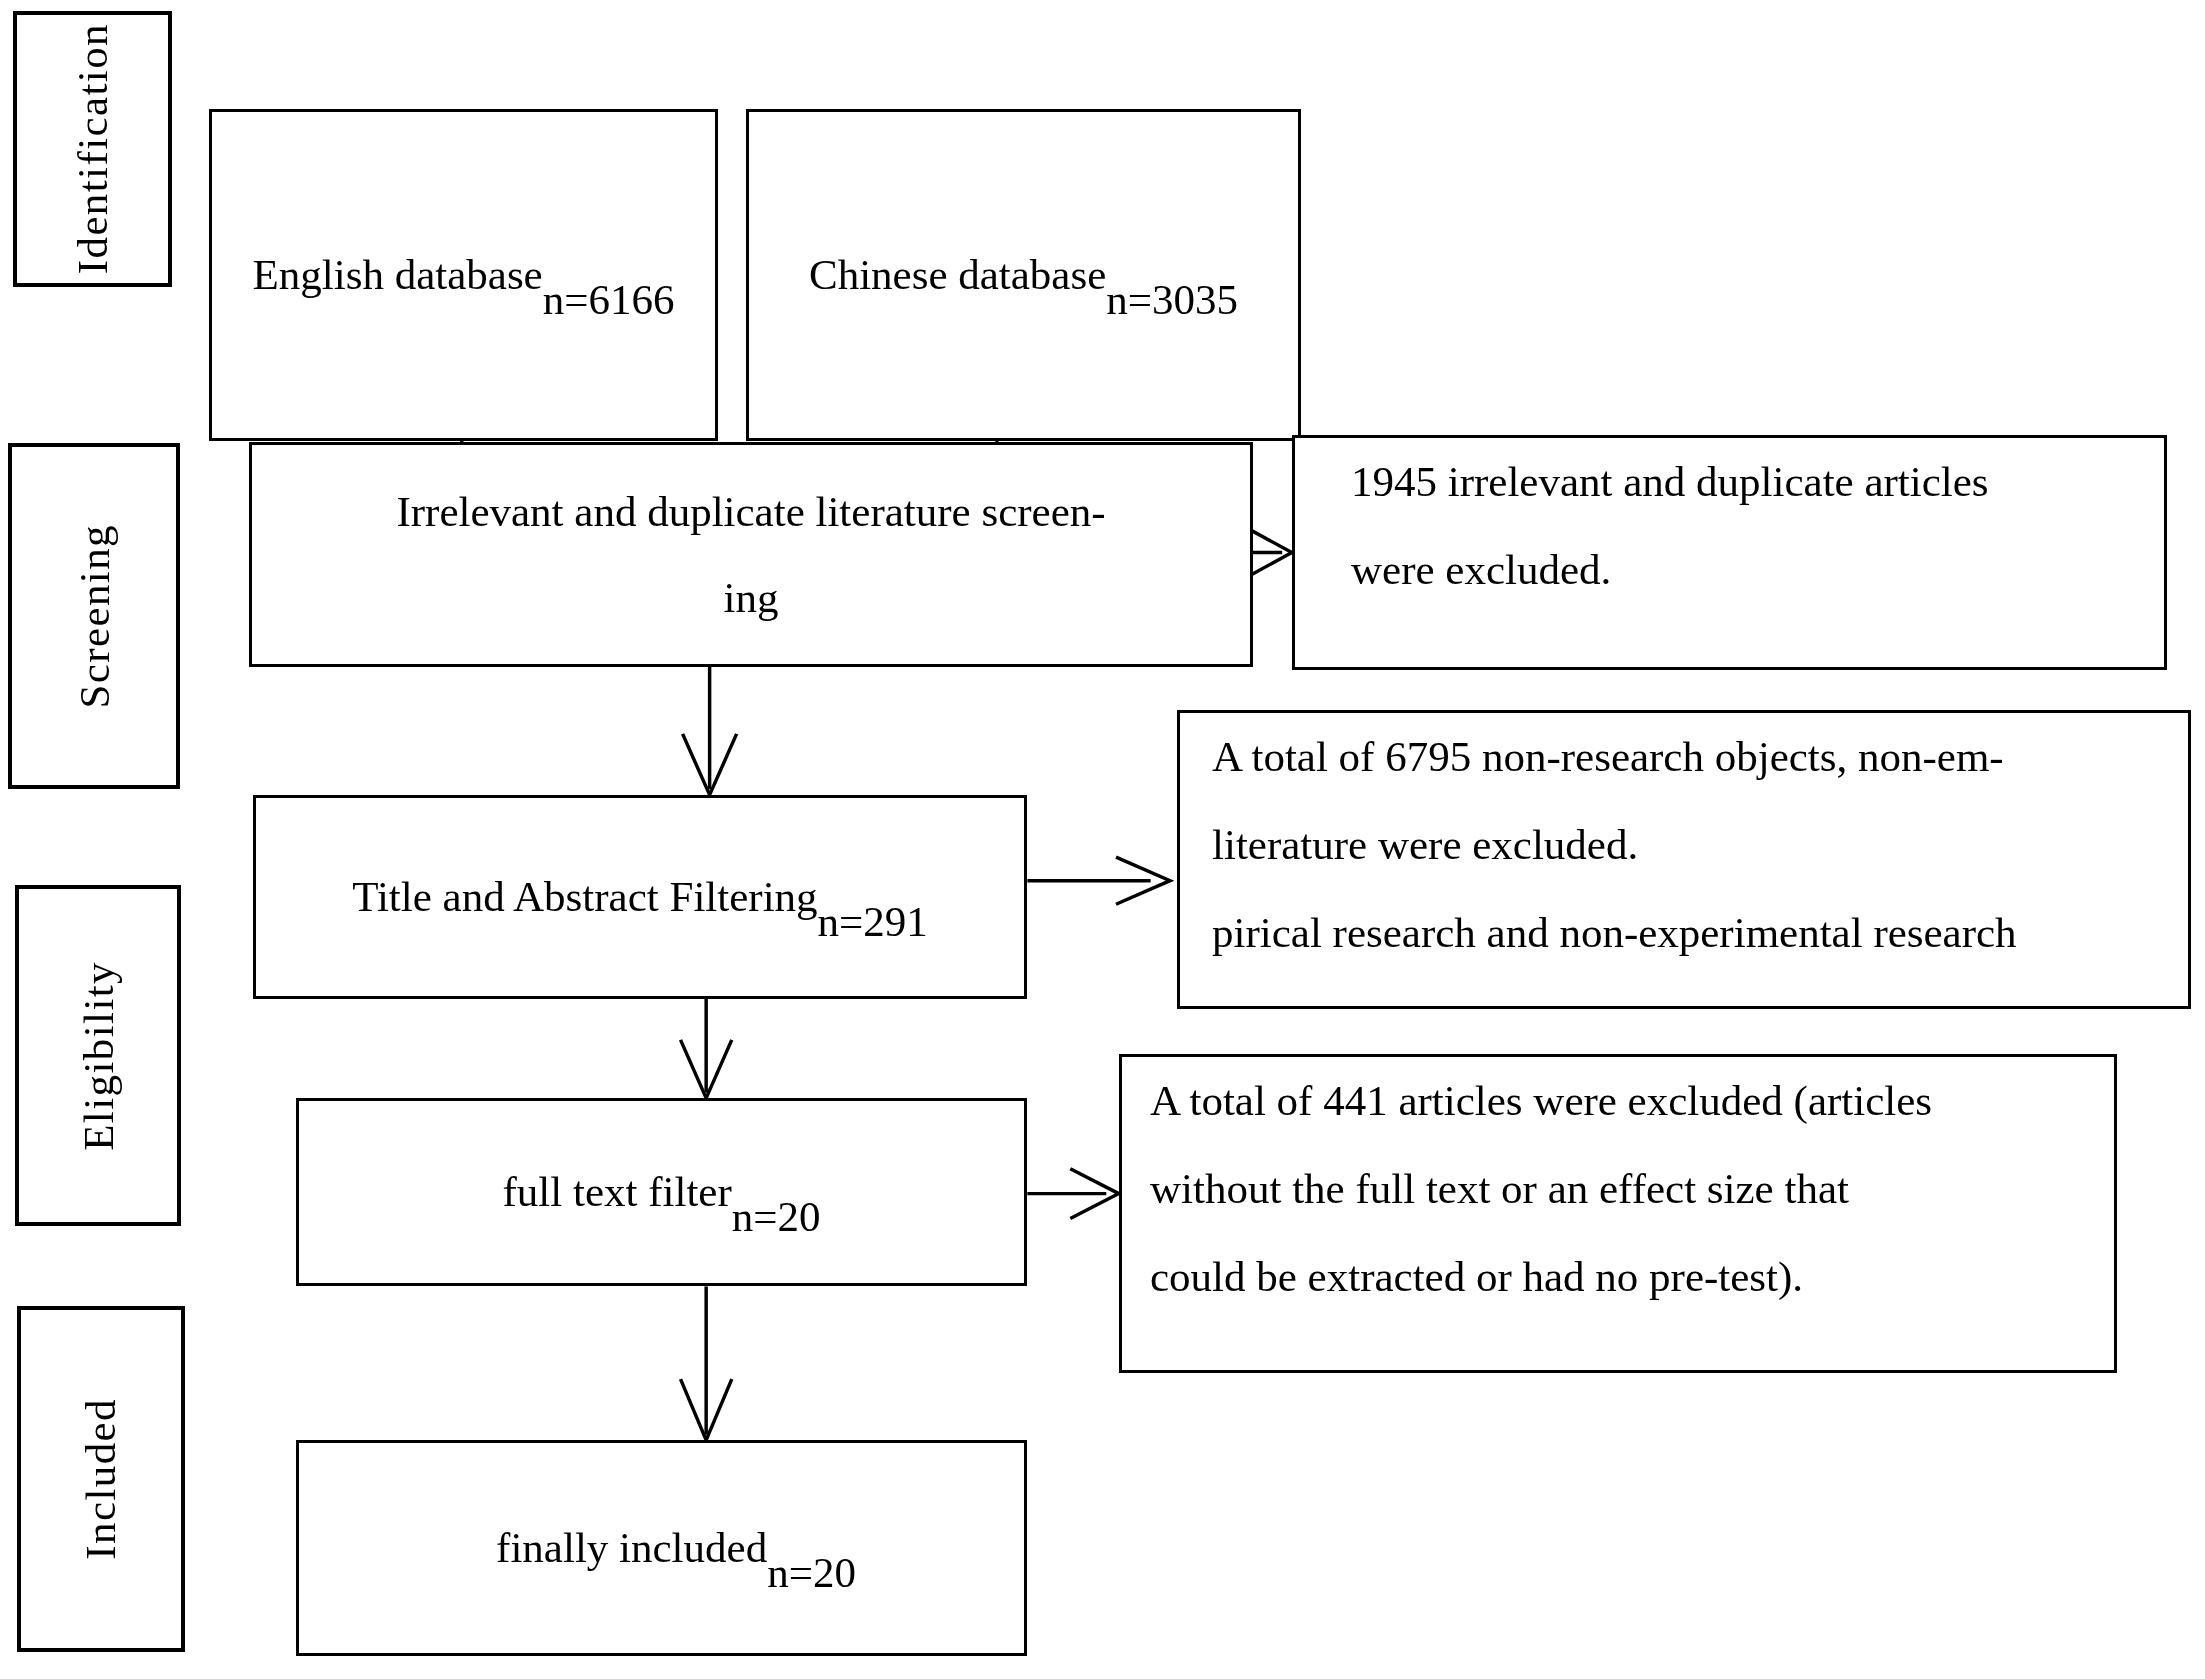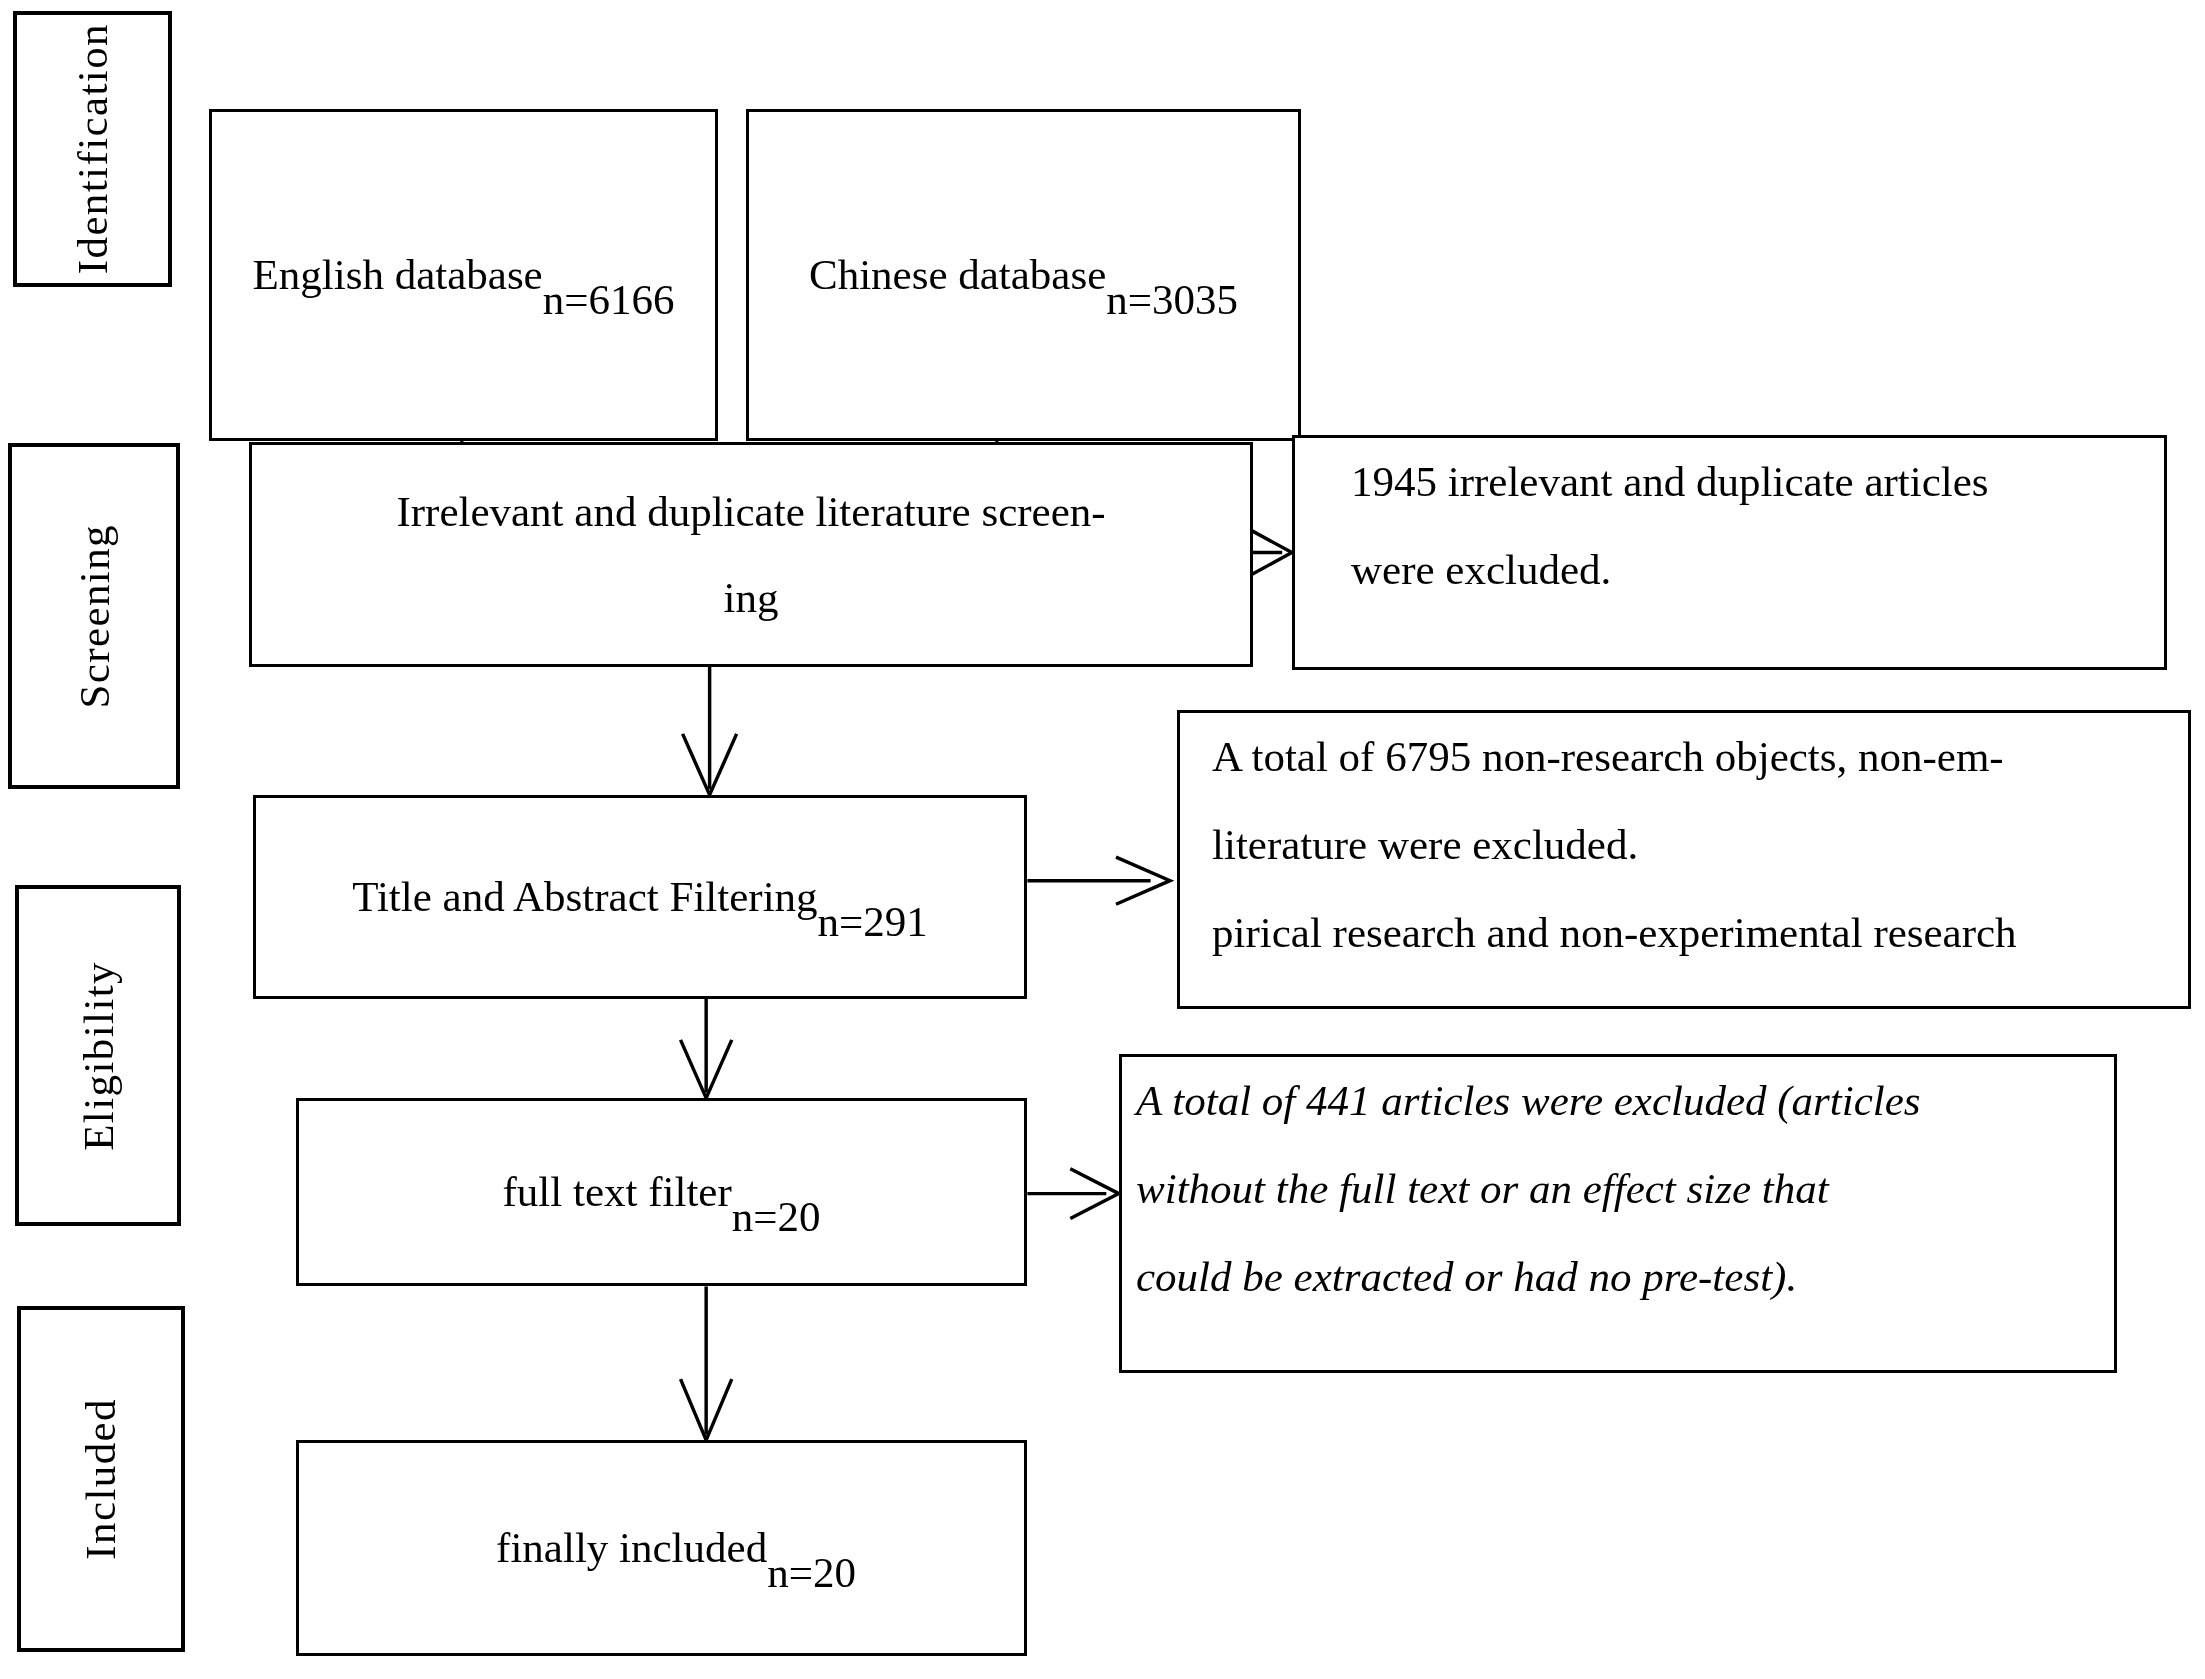--- a/index.html
+++ b/index.html
@@ -185,21 +185,21 @@
       <span class="l">pirical research and non-experimental research</span>
     </div>
   </div>
 
   <div class="box" style="left:296px; top:1098px; width:731px; height:188px;">
     <div class="node-line">full text filter</div>
     <div class="node-line gap">n=20</div>
   </div>
 
   <div class="box" style="left:1119px; top:1054px; width:998px; height:319px; align-items:flex-start;">
-    <div class="para" style="padding-left:14px;font-style:italic;">
+    <div class="para" style="padding-left:28px;">
       <span class="l">A total of 441 articles were excluded (articles</span>
       <span class="l">without the full text or an effect size that</span>
       <span class="l">could be extracted or had no pre-test).</span>
     </div>
   </div>
 
   <div class="box" style="left:296px; top:1440px; width:731px; height:216px;padding-left:29px;">
     <div class="node-line">finally included</div>
     <div class="node-line gap">n=20</div>
   </div>

